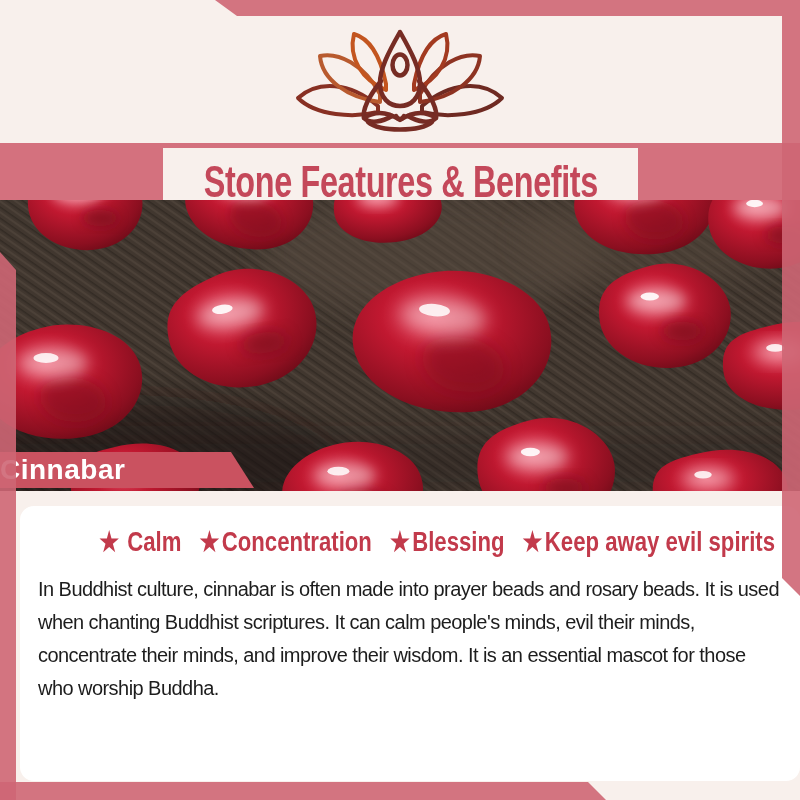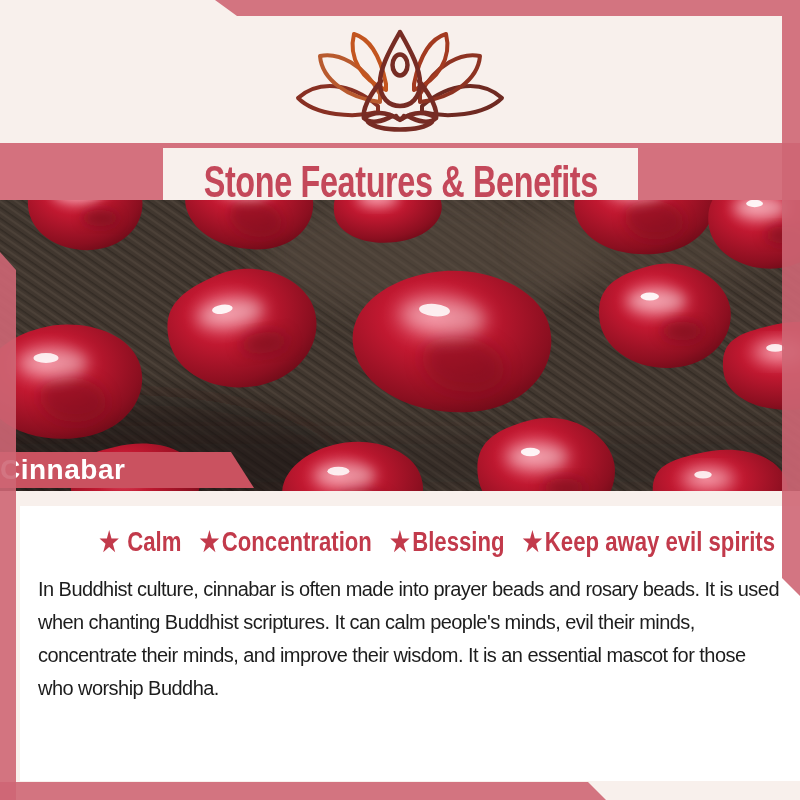--- a/index.html
+++ b/index.html
@@ -22,21 +22,21 @@
   
   .photo{position:absolute;top:200px;left:0;width:800px;height:291px;}
 
   
   .ribbon{position:absolute;top:452px;left:0;width:254px;height:36px;background:#ca5260;
           clip-path:polygon(0 0,231px 0,254px 36px,0 36px);
           color:#fff;font-size:28px;font-weight:bold;line-height:36px;
           box-sizing:border-box;letter-spacing:.5px;}
 
   
-  .panel{position:absolute;top:506px;left:20px;width:780px;height:275px;background:#ffffff;}
+  .panel{position:absolute;top:506px;left:20px;width:780px;height:275px;background:#ffffff;border-radius:14px;}
   .features-row{margin:20px auto 0;text-align:center;white-space:nowrap;
                 color:#c23a4b;font-weight:bold;font-size:27px;
                 transform:scaleX(.82);transform-origin:center;}
   .feat{margin:0 11px;}
   .feat .star{margin-right:3px;}
   .feat:first-child .star{margin-right:10px;}
   .desc{margin:15px 0 0 18px;width:742px;font-size:20px;line-height:33px;
         letter-spacing:-.55px;color:#1d1d1d;}
 
   

